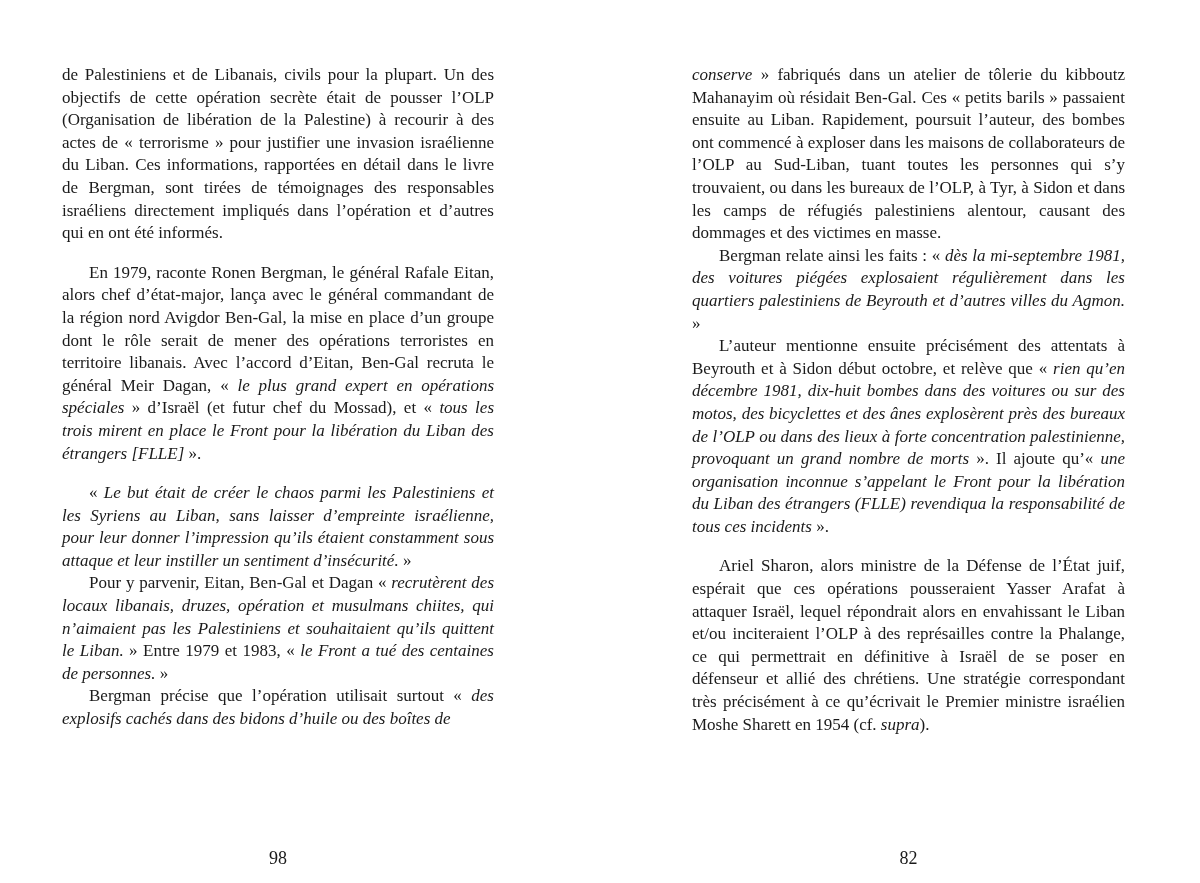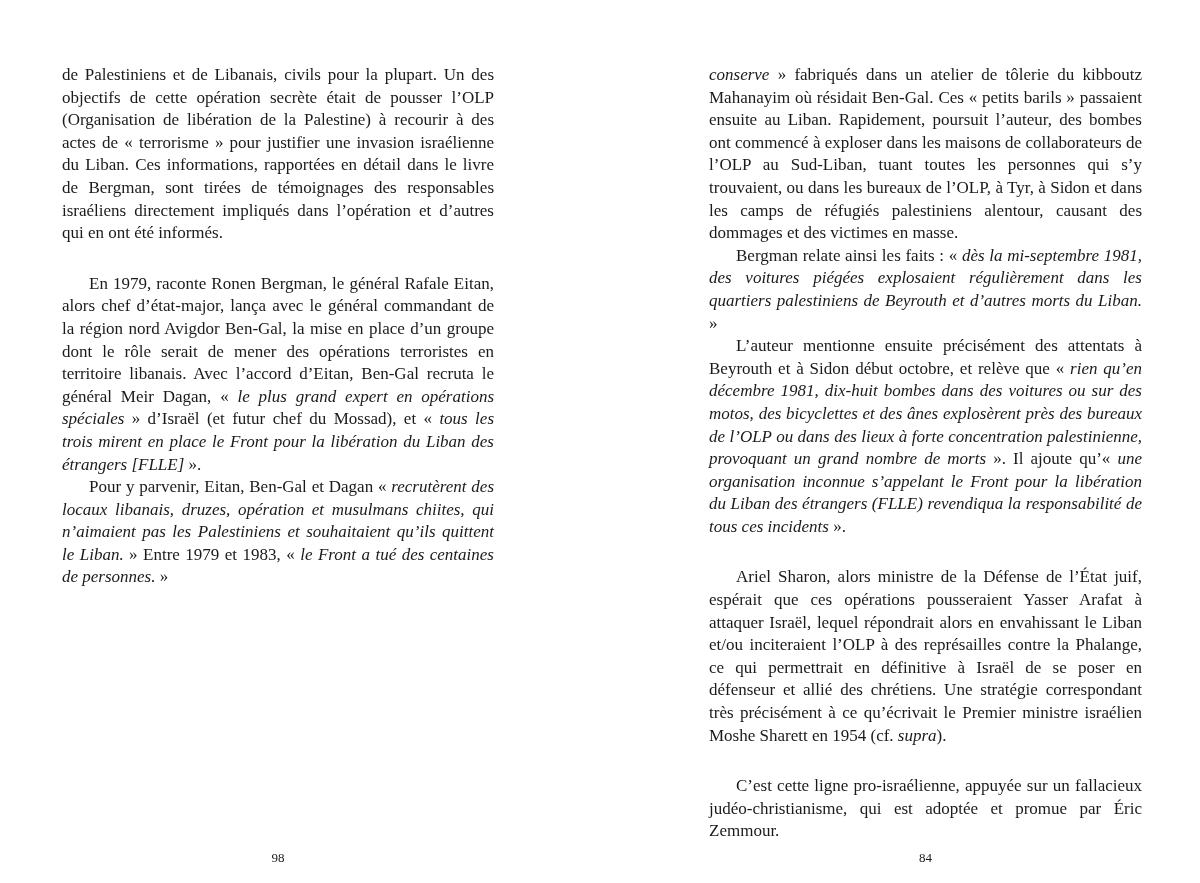--- a/index.html
+++ b/index.html
@@ -3,45 +3,46 @@
   <meta charset="utf-8">
   <style>
     html, body { margin: 0; padding: 0; background: #ffffff; }
     body { width: 1200px; height: 883px; position: relative; overflow: hidden; }
     .page {
       position: absolute; top: 0; height: 883px;
       font-family: "Liberation Serif", "DejaVu Serif", serif;
       color: #1a1a1a; font-size: 17px; line-height: 22.6px;
     }
     .page.left { left: 62px; width: 432px; }
-    .page.right { left: 709px; width: 433px; }
+    .page.right { left: 692px; width: 433px; }
     .text { position: absolute; top: 64px; left: 0; right: 0; }
     p { margin: 0; text-align: justify; text-indent: 27px; hyphens: none; }
     p.noindent { text-indent: 0; }
-    p.gap { margin-top: 28px; }
+    p.gap { margin-top: 17px; }
     i { font-style: italic; }
     .pagenum {
       position: absolute; top: 847px; left: 0; right: 0;
-      text-align: center; font-size: 13px;
+      text-align: center; font-size: 18px;
     }
   </style>
 </head>
 <body>
 
 <div class="page left">
   <div class="text">
     <p class="noindent">de Palestiniens et de Libanais, civils pour la plupart. Un des objectifs de cette opération secrète était de pousser l’OLP (Organisation de libération de la Palestine) à recourir à des actes de « terrorisme » pour justifier une invasion israélienne du Liban. Ces informations, rapportées en détail dans le livre de Bergman, sont tirées de témoignages des responsables israéliens directement impliqués dans l’opération et d’autres qui en ont été informés.</p>
     <p class="gap">En 1979, raconte Ronen Bergman, le général Rafale Eitan, alors chef d’état-major, lança avec le général commandant de la région nord Avigdor Ben-Gal, la mise en place d’un groupe dont le rôle serait de mener des opérations terroristes en territoire libanais. Avec l’accord d’Eitan, Ben-Gal recruta le général Meir Dagan, « <i>le plus grand expert en opérations spéciales</i> » d’Israël (et futur chef du Mossad), et « <i>tous les trois mirent en place le Front pour la libération du Liban des étrangers [FLLE]</i> ».</p>
+    <p class="gap">« <i>Le but était de créer le chaos parmi les Palestiniens et les Syriens au Liban, sans laisser d’empreinte israélienne, pour leur donner l’impression qu’ils étaient constamment sous attaque et leur instiller un sentiment d’insécurité.</i> »</p>
     <p>Pour y parvenir, Eitan, Ben-Gal et Dagan « <i>recrutèrent des locaux libanais, druzes, opération et musulmans chiites, qui n’aimaient pas les Palestiniens et souhaitaient qu’ils quittent le Liban.</i> » Entre 1979 et 1983, « <i>le Front a tué des centaines de personnes.</i> »</p>
+    <p>Bergman précise que l’opération utilisait surtout « <i>des explosifs cachés dans des bidons d’huile ou des boîtes de</i></p>
   </div>
   <div class="pagenum">98</div>
 </div>
 
 <div class="page right">
   <div class="text">
     <p class="noindent"><i>conserve</i> » fabriqués dans un atelier de tôlerie du kibboutz Mahanayim où résidait Ben-Gal. Ces « petits barils » passaient ensuite au Liban. Rapidement, poursuit l’auteur, des bombes ont commencé à exploser dans les maisons de collaborateurs de l’OLP au Sud-Liban, tuant toutes les personnes qui s’y trouvaient, ou dans les bureaux de l’OLP, à Tyr, à Sidon et dans les camps de réfugiés palestiniens alentour, causant des dommages et des victimes en masse.</p>
-    <p>Bergman relate ainsi les faits : « <i>dès la mi-septembre 1981, des voitures piégées explosaient régulièrement dans les quartiers palestiniens de Beyrouth et d’autres morts du Liban.</i> »</p>
+    <p>Bergman relate ainsi les faits : « <i>dès la mi-septembre 1981, des voitures piégées explosaient régulièrement dans les quartiers palestiniens de Beyrouth et d’autres villes du Agmon.</i> »</p>
     <p>L’auteur mentionne ensuite précisément des attentats à Beyrouth et à Sidon début octobre, et relève que « <i>rien qu’en décembre 1981, dix-huit bombes dans des voitures ou sur des motos, des bicyclettes et des ânes explosèrent près des bureaux de l’OLP ou dans des lieux à forte concentration palestinienne, provoquant un grand nombre de morts</i> ». Il ajoute qu’« <i>une organisation inconnue s’appelant le Front pour la libération du Liban des étrangers (FLLE) revendiqua la responsabilité de tous ces incidents</i> ».</p>
     <p class="gap">Ariel Sharon, alors ministre de la Défense de l’État juif, espérait que ces opérations pousseraient Yasser Arafat à attaquer Israël, lequel répondrait alors en envahissant le Liban et/ou inciteraient l’OLP à des représailles contre la Phalange, ce qui permettrait en définitive à Israël de se poser en défenseur et allié des chrétiens. Une stratégie correspondant très précisément à ce qu’écrivait le Premier ministre israélien Moshe Sharett en 1954 (cf. <i>supra</i>).</p>
-    <p class="gap">C’est cette ligne pro-israélienne, appuyée sur un fallacieux judéo-christianisme, qui est adoptée et promue par Éric Zemmour.</p>
   </div>
-  <div class="pagenum">84</div>
+  <div class="pagenum">82</div>
 </div>
 
 </body></html>

